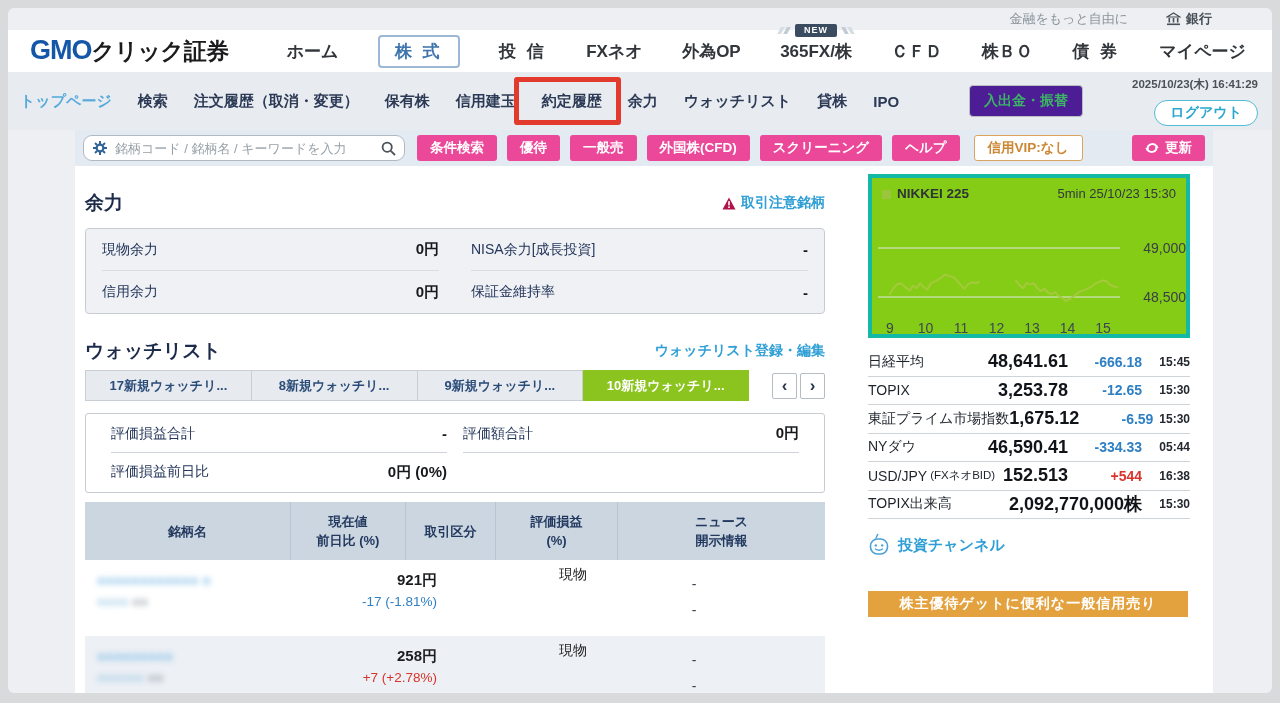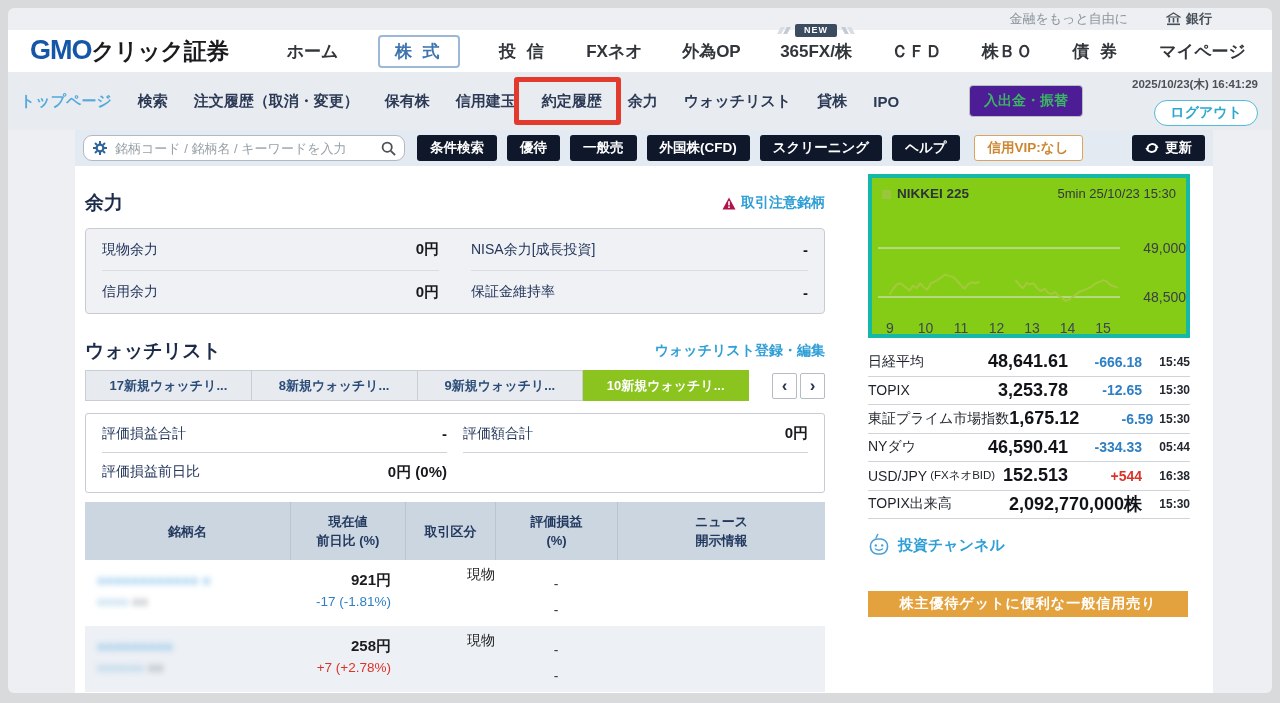--- a/index.html
+++ b/index.html
@@ -34,21 +34,21 @@
   .annotation-box { position:absolute; left:506px; top:5px; width:107px; height:48px; border:5px solid #e23a2c; border-radius:3px; pointer-events:none; }
 
   
   .content { position:absolute; left:67px; top:122px; width:1138px; bottom:0; background:#fff; }
 
   
   .toolbar { height:36px; background:#e3eaf2; display:flex; align-items:center; padding:0 8px; position:relative; }
   .searchbox { width:322px; height:26px; background:#fff; border:1px solid #b2b8bf; border-radius:9px; display:flex; align-items:center; gap:7px; padding:0 8px; margin-right:12px; }
   .searchbox input { border:none; outline:none; flex:1; font-size:13px; color:#333; font-family:inherit; background:transparent; }
   .searchbox input::placeholder { color:#97a0a8; }
-  .tbtn { height:26px; display:flex; align-items:center; background:#0f172a; color:#fff; font-size:13.5px; font-weight:600; border:none; border-radius:3px; padding:0 13px; margin-right:10px; cursor:pointer; white-space:nowrap; font-family:inherit; }
+  .tbtn { height:26px; display:flex; align-items:center; background:#ec4899; color:#fff; font-size:13.5px; font-weight:600; border:none; border-radius:3px; padding:0 13px; margin-right:10px; cursor:pointer; white-space:nowrap; font-family:inherit; }
   .tbtn.vip { background:#fff; border:1px solid #dba45c; color:#cd8733; font-weight:700; margin-left:4px; }
   .tbtn.refresh { position:absolute; right:8px; margin-right:0; gap:6px; }
 
   
   .left-col  { position:absolute; left:10px;  top:36px; width:740px; }
   .right-col { position:absolute; left:793px; top:36px; width:322px; }
 
   .sec-head { display:flex; justify-content:space-between; align-items:center; height:26px; }
   .sec-head .title { font-size:19px; font-weight:700; color:#1d2b4a; }
   .sec-head .link { display:flex; align-items:center; gap:5px; font-size:14px; font-weight:700; color:#2f9fd6; text-decoration:none; }
@@ -62,32 +62,32 @@
 
   .head-watchlist { margin-top:24px; }
   .tabsrow { margin-top:6px; display:flex; align-items:center; }
   .tabs { display:flex; width:664px; }
   .tab { flex:1; text-align:center; padding:5.5px 0; font-size:13px; font-weight:700; color:#2b4c79; background:#e7eaee; border:1px solid #c9ced4; border-left:none; white-space:nowrap; overflow:hidden; cursor:pointer; }
   .tab:first-child { border-left:1px solid #c9ced4; }
   .tab.active { background:#8bc41e; border-color:#8bc41e; color:#fff; }
   .pager { margin-left:auto; display:flex; gap:3px; }
   .pager button { width:25px; height:26px; background:#fff; border:1px solid #b6bcc3; border-radius:2px; color:#27364e; font-size:17px; font-weight:700; line-height:1; cursor:pointer; font-family:inherit; }
 
-  .summarybox { margin-top:12px; height:80px; background:#fff; border:1px solid #c7ccd3; border-radius:3px; display:grid; grid-template-columns:1fr 1fr; column-gap:16px; padding:0 16px; align-content:center; }
+  .summarybox { margin-top:12px; height:80px; background:#fff; border:1px solid #c7ccd3; border-radius:3px; display:grid; grid-template-columns:1fr 1fr; column-gap:16px; padding:0 25px; align-content:center; }
   .summarybox .cell { display:flex; justify-content:space-between; align-items:center; height:38px; }
   .summarybox .cell.divided { border-bottom:1px solid #cfd4da; }
   .summarybox .cl { font-size:14px; color:#24365a; }
   .summarybox .cv { font-size:15px; font-weight:700; color:#16181b; }
 
   
   .wtable { margin-top:9px; width:740px; }
   .thead { display:grid; grid-template-columns:205px 115px 90px 122px 1fr; background:#ccd6e1; height:58px; }
   .th { display:flex; flex-direction:column; justify-content:center; align-items:center; font-size:13px; font-weight:700; color:#22395f; line-height:19px; border-left:1px solid #b9c4d0; }
   .th:first-child { border-left:none; }
-  .trow { display:grid; grid-template-columns:205px 115px 90px 122px 1fr; height:66px; }
+  .trow { display:grid; grid-template-columns:205px 115px 90px 122px 1fr; height:76px;gap:46px; }
   .trow.alt { background:#edf0f5; }
   .td-name { padding:10px 6px 0 12px; line-height:21px; }
   .blur1 { display:block; color:#85c0e8; font-size:14px; font-weight:700; filter:blur(3px); white-space:nowrap; overflow:hidden; cursor:pointer; }
   .blur2 { display:block; color:#9fc9e4; font-size:13px; filter:blur(3px); white-space:nowrap; }
   .blur2 .gray { color:#99a1aa; }
   .td-price { text-align:right; padding:11px 14px 0 0; }
   .td-price .p { font-size:15px; font-weight:700; color:#1a1c1f; }
   .td-price .c { font-size:13.5px; margin-top:4px; }
   .c.down { color:#2e7fc4; } .c.up { color:#d9342b; }
   .td-type { text-align:right; padding-top:6px; font-size:14px; color:#232323; }

